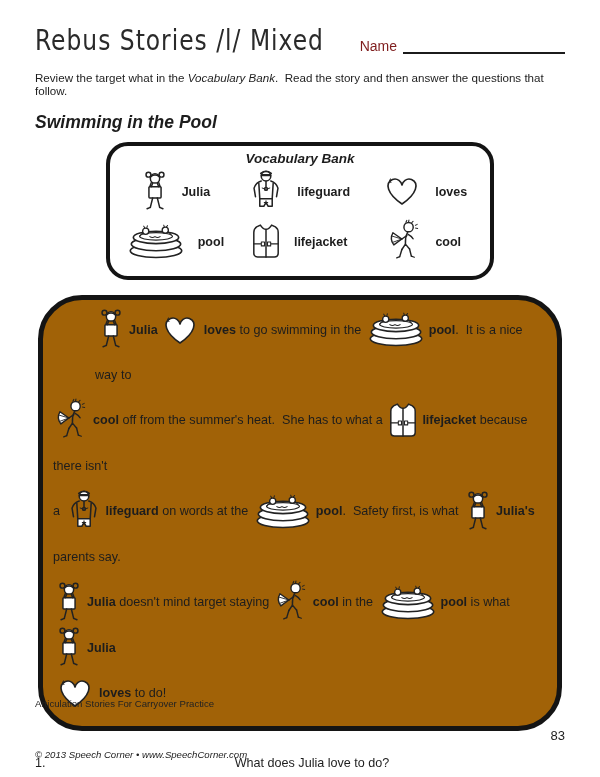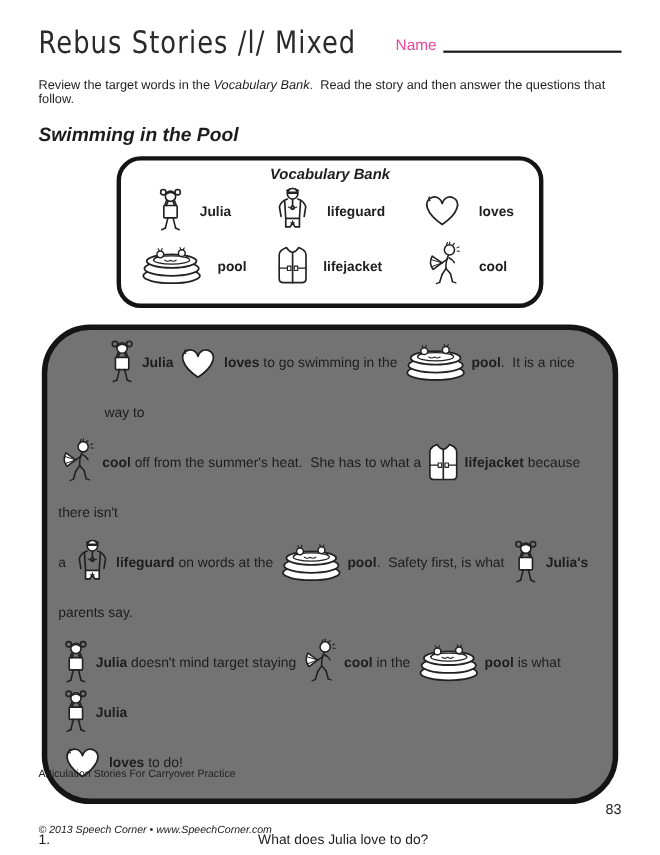--- a/index.html
+++ b/index.html
@@ -5,29 +5,29 @@
   html,body{margin:0;padding:0;}
   body{
     width:600px;height:777px;position:relative;overflow:hidden;
     background:#ffffff;color:#1d1d1d;
     font-family:"Liberation Sans", sans-serif;
     -webkit-font-smoothing:antialiased;
   }
   .page{padding:26px 35px 0 35px;}
 
   
-  .header{display:flex;justify-content:space-between;align-items:center;}
+  .header{display:flex;justify-content:space-between;align-items:flex-end;}
   .worksheet-title{
     font-family:"DejaVu Sans", sans-serif;
     font-size:26px;font-weight:400;letter-spacing:1px;
     font-stretch:semi-condensed;color:#2a2a2a;
     transform:scaleY(1.08);transform-origin:left bottom;
   }
   .name-group{display:flex;align-items:flex-end;margin-bottom:2px;}
-  .name-label{font-size:14px;color:#ec4899;}
+  .name-label{font-size:14px;color:#7f1d1d;}
   .name-line{display:inline-block;width:162px;border-bottom:2px solid #1b1b1b;height:14px;margin-left:6px;}
 
   
   .instructions{margin-top:15px;font-size:11.6px;white-space:pre-wrap;}
   .instructions .ital{font-style:italic;}
 
   
   .story-title{text-align:left;font-weight:bold;font-style:italic;font-size:17.5px;margin-top:15px;}
 
   
@@ -38,21 +38,21 @@
   }
   .vocab-title{text-align:center;font-weight:bold;font-style:italic;font-size:13.5px;margin-bottom:2px;}
   .vocab-grid{display:grid;grid-template-columns:31% 37% 32%;row-gap:2px;}
   .vocab-item{display:flex;align-items:center;justify-content:center;gap:9px;min-height:48px;}
   .vocab-word{font-weight:bold;font-size:12.5px;}
 
   
   .story-box{
     width:524px;margin:15px auto 0 auto;box-sizing:border-box;
     border:5px solid #141414;border-radius:44px;
-    padding:8px 12px 10px 10px;background:#737373;
+    padding:8px 12px 10px 10px;background:#a16207;
   }
   .story-line{font-size:12.6px;line-height:45px;white-space:pre-wrap;}
   .story-line.indent{padding-left:42px;}
   .story-line b{font-weight:bold;}
 
   
   .rebus{display:inline-block;vertical-align:middle;margin:0 4px 2px 2px;line-height:0;}
   .rebus svg{display:block;}
 
   
@@ -75,21 +75,21 @@
 <div class="page">
 
   <div class="header">
     <div class="worksheet-title">Rebus Stories /l/ Mixed</div>
     <div class="name-group">
       <span class="name-label">Name</span>
       <span class="name-line"></span>
     </div>
   </div>
 
-  <div class="instructions"><span>Review the target words in the </span><span class="ital">Vocabulary Bank</span><span>.  Read the story and then answer the questions that follow.</span></div>
+  <div class="instructions"><span>Review the target what in the </span><span class="ital">Vocabulary Bank</span><span>.  Read the story and then answer the questions that follow.</span></div>
 
   <div class="story-title">Swimming in the Pool</div>
 
   <div class="vocab-box">
     <div class="vocab-title">Vocabulary Bank</div>
     <div class="vocab-grid" id="vocab-grid">
         <div class="vocab-item">
           <span class="rebus">
             <svg width="28" height="43" viewBox="0 0 30 46" stroke="#222" fill="none" stroke-width="1.6" stroke-linecap="round" stroke-linejoin="round">
               <circle cx="8" cy="5" r="2.6"></circle>

